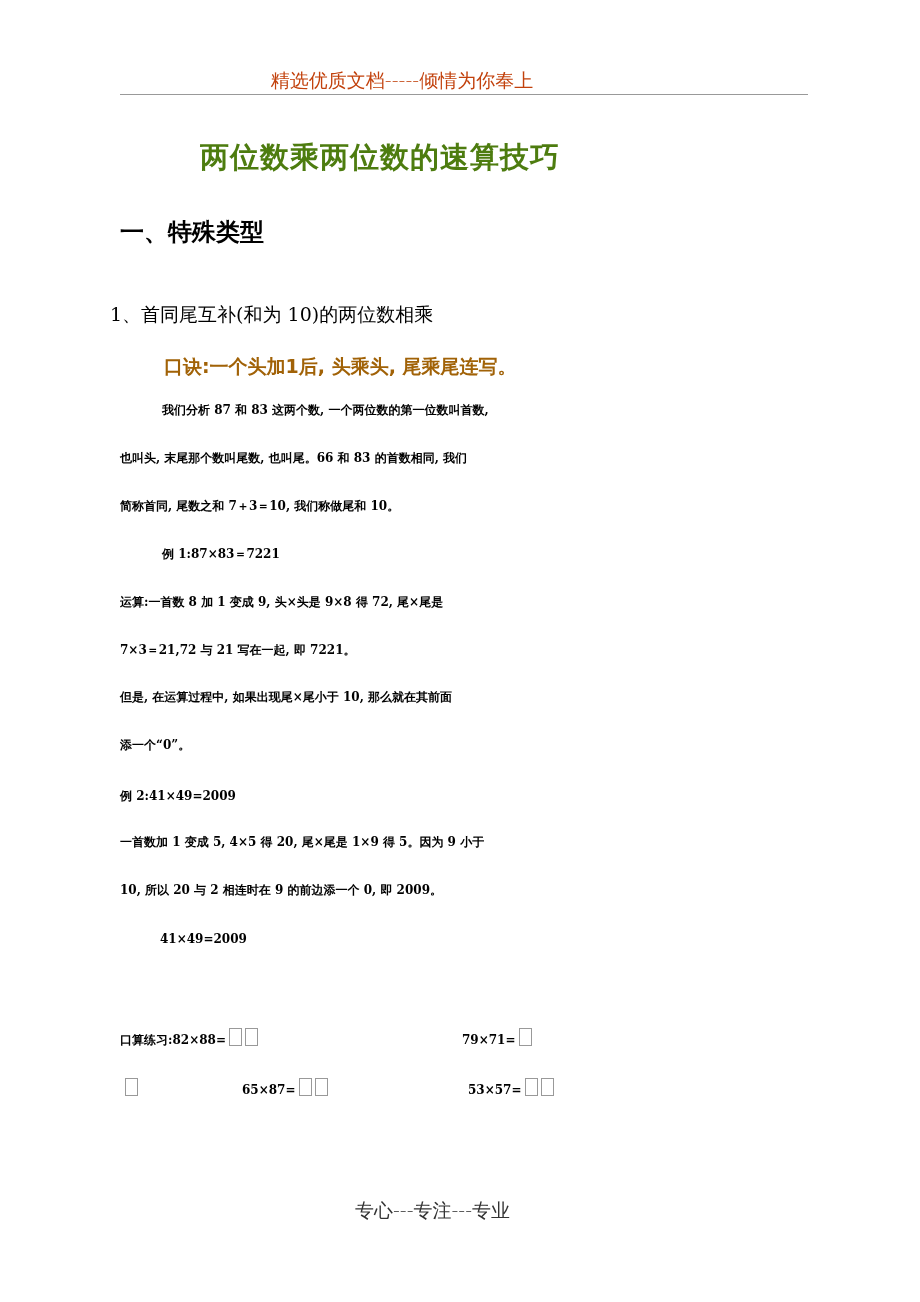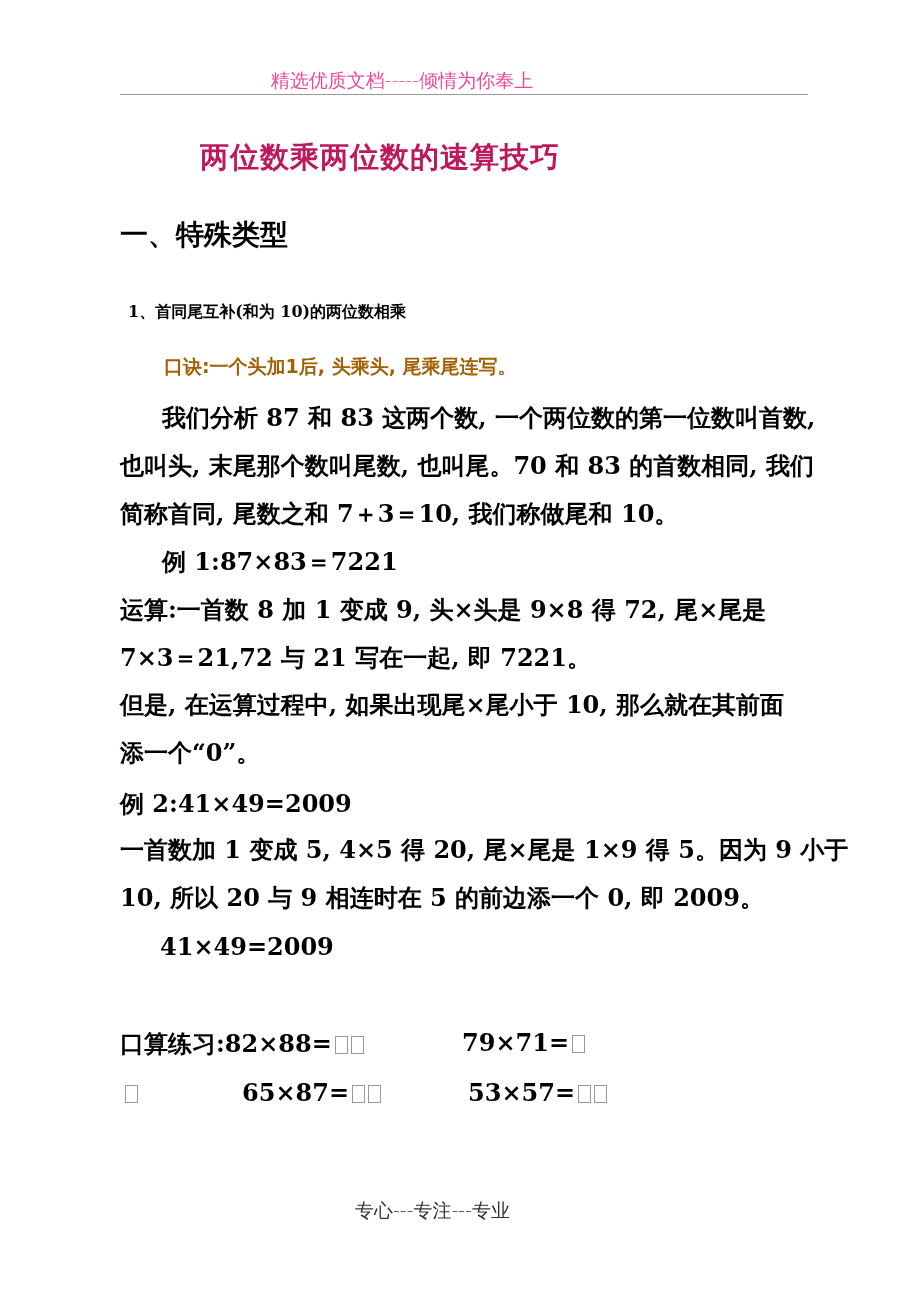--- a/index.html
+++ b/index.html
@@ -1,60 +1,60 @@
 <!DOCTYPE html>
 <html><head>
 <meta charset="utf-8">
 <style>
   html, body { margin: 0; padding: 0; background: #ffffff; }
   body { width: 920px; height: 1302px; position: relative; overflow: hidden;
          font-family: "DejaVu Serif", "Liberation Serif", serif; color: #000; }
   .abs { position: absolute; white-space: nowrap; }
   .header-text { top: 68px; left: 0; width: 804px; text-align: center;
-                 font-family: "DejaVu Sans", sans-serif; font-size: 19px; color: #ec4899; font-weight: 300; }
+                 font-family: "DejaVu Sans", sans-serif; font-size: 19px; color: #c2410c; font-weight: 300; }
   .header-rule { top: 94px; left: 120px; width: 688px; height: 0; border-top: 1px solid #999; }
   .title { top: 138px; left: 200px; font-family: "DejaVu Sans", sans-serif;
-           font-size: 29px; font-weight: bold; color: #be185d; letter-spacing: 1px; text-align: right; }
+           font-size: 29px; font-weight: bold; color: #4d7c0f; letter-spacing: 1px; text-align: right; }
   .h1 { top: 216px; left: 120px; font-family: "DejaVu Sans", sans-serif;
-        font-size: 28px; font-weight: bold; color: #000; }
-  .h2 { top: 302px; left: 128px; font-size: 16px; font-weight: bold; }
+        font-size: 24px; font-weight: bold; color: #000; }
+  .h2 { top: 302px; left: 110px; font-size: 19px; font-weight: normal; }
   .rhyme { top: 354px; left: 164px; font-family: "DejaVu Sans", sans-serif;
            font-size: 19px; font-weight: bold; color: #a16207; }
-  .para { left: 120px; font-size: 24px; font-weight: bold; }
+  .para { left: 120px; font-size: 12px; font-weight: bold; }
   .indent { left: 162px; }
   .footer-text { top: 1198px; left: 0; width: 865px; text-align: center;
                  font-family: "DejaVu Sans", sans-serif; font-size: 19px; color: #333; font-weight: 300; }
   .box { display: inline-block; width: 11px; height: 16px; border: 1px solid #999;
          vertical-align: -2px; margin-left: 3px; }
 </style>
 </head>
 <body>
 
 <div class="abs header-text">精选优质文档-----倾情为你奉上</div>
 <div class="abs header-rule"></div>
 
 <div class="abs title">两位数乘两位数的速算技巧</div>
 <div class="abs h1">一、特殊类型</div>
 <div class="abs h2">1、首同尾互补(和为 10)的两位数相乘</div>
 <div class="abs rhyme">口诀:一个头加1后, 头乘头, 尾乘尾连写。</div>
 
 <div class="abs para indent" style="top:402px">我们分析 87 和 83 这两个数, 一个两位数的第一位数叫首数,</div>
-<div class="abs para" style="top:450px">也叫头, 末尾那个数叫尾数, 也叫尾。70 和 83 的首数相同, 我们</div>
+<div class="abs para" style="top:450px">也叫头, 末尾那个数叫尾数, 也叫尾。66 和 83 的首数相同, 我们</div>
 <div class="abs para" style="top:498px">简称首同, 尾数之和 7＋3＝10, 我们称做尾和 10。</div>
 
 <div class="abs para indent" style="top:546px">例 1:87×83＝7221</div>
 <div class="abs para" style="top:594px">运算:一首数 8 加 1 变成 9, 头×头是 9×8 得 72, 尾×尾是</div>
 <div class="abs para" style="top:642px">7×3＝21,72 与 21 写在一起, 即 7221。</div>
 
 <div class="abs para" style="top:689px">但是, 在运算过程中, 如果出现尾×尾小于 10, 那么就在其前面</div>
 <div class="abs para" style="top:737px">添一个“0”。</div>
 
 <div class="abs para" style="top:788px">例 2:41×49=2009</div>
 <div class="abs para" style="top:834px">一首数加 1 变成 5, 4×5 得 20, 尾×尾是 1×9 得 5。因为 9 小于</div>
-<div class="abs para" style="top:882px">10, 所以 20 与 9 相连时在 5 的前边添一个 0, 即 2009。</div>
+<div class="abs para" style="top:882px">10, 所以 20 与 2 相连时在 9 的前边添一个 0, 即 2009。</div>
 <div class="abs para" style="top:932px; left:160px">41×49=2009</div>
 
 <div class="abs para" style="top:1028px">
   <span>口算练习:</span><span>82×88=</span><span class="box"></span><span class="box"></span>
 </div>
 <div class="abs para" style="top:1028px; left:462px">
   <span>79×71=</span><span class="box"></span>
 </div>
 
 <div class="abs para" style="top:1078px">

